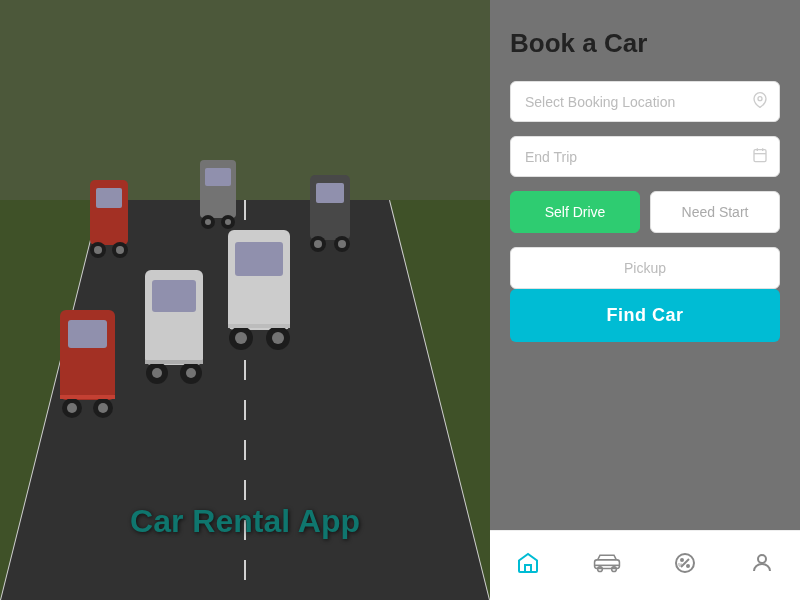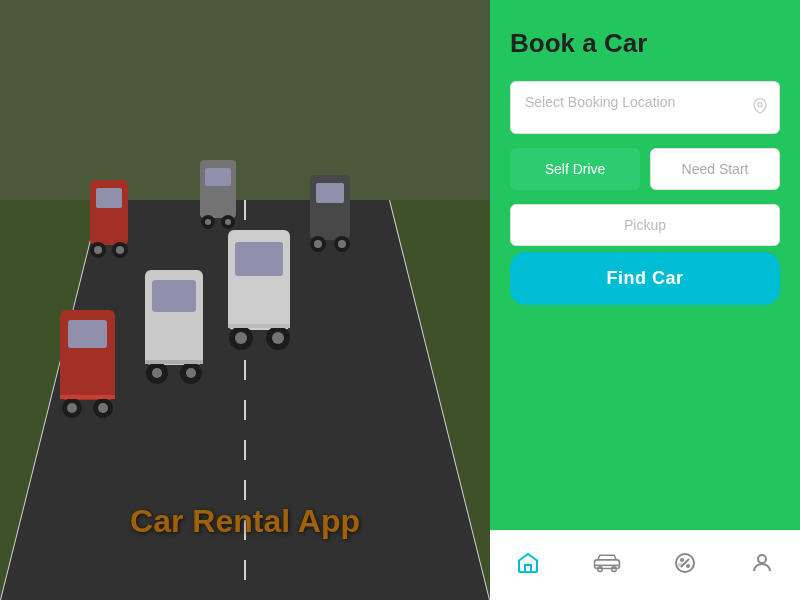--- a/index.html
+++ b/index.html
@@ -44,33 +44,33 @@
       position: absolute;
       top: 0; left: 0;
       width: 100%; height: 100%;
     }
 
     .app-title {
       position: absolute;
       bottom: 60px;
       left: 50%;
       transform: translateX(-50%);
-      color: #a16207;
+      color: #0f766e;
       font-size: 32px;
       font-weight: 700;
       text-align: center;
       white-space: nowrap;
       text-shadow: 1px 1px 4px rgba(0,0,0,0.7);
     }
 
     
     .right-panel {
       width: 310px;
       height: 600px;
-      background: #22c55e;
+      background: #737373;
       display: flex;
       flex-direction: column;
       padding: 0;
       flex-shrink: 0;
     }
 
     .booking-form {
       flex: 1;
       padding: 28px 20px 10px 20px;
       overflow-y: auto;
@@ -83,21 +83,21 @@
       margin-bottom: 22px;
     }
 
     .input-group {
       position: relative;
       margin-bottom: 14px;
     }
 
     .input-group input {
       width: 100%;
-      padding: 12px 40px 23px 14px;
+      padding: 12px 40px 11px 14px;
       border: 1.5px solid #e0e0e0;
       border-radius: 6px;
       font-size: 14px;
       color: #aaa;
       outline: none;
       background: #fff;
     }
 
     .input-group input::placeholder {
       color: #bbb;
@@ -133,42 +133,42 @@
 
     .drive-btn.active {
       background: #2ecc71;
       color: #fff;
       border-color: #2ecc71;
     }
 
     .location-options {
       display: flex;
       gap: 10px;
-      margin-bottom: 6px;
+      margin-bottom: 0;
     }
 
     .loc-btn {
       flex: 1;
       padding: 12px 8px;
       border: 1.5px solid #e0e0e0;
       border-radius: 6px;
       font-size: 14px;
       cursor: pointer;
       background: #fff;
       color: #bbb;
       font-weight: 500;
     }
 
     .find-car-btn {
       width: 100%;
       padding: 16px;
       background: #00bcd4;
       color: #fff;
       border: none;
-      border-radius: 16px;
+      border-radius: 6px;
       font-size: 18px;
       font-weight: 600;
       cursor: pointer;
       letter-spacing: 0.5px;
     }
 
     
     .bottom-nav {
       height: 70px;
       border-top: 1px solid #eee;
@@ -280,20 +280,31 @@
         <svg width="16" height="16" viewBox="0 0 24 24" fill="none" stroke="#ccc" stroke-width="2">
           <path d="M21 10c0 7-9 13-9 13S3 17 3 10a9 9 0 0118 0z"></path>
           <circle cx="12" cy="10" r="3"></circle>
         </svg>
       </span>
     </div>
 
     
 
     
+    <div class="input-group">
+      <input type="text" placeholder="End Trip" style="">
+      <span class="input-icon">
+        <svg width="16" height="16" viewBox="0 0 24 24" fill="none" stroke="#ccc" stroke-width="2">
+          <rect x="3" y="4" width="18" height="18" rx="2"></rect>
+          <line x1="16" y1="2" x2="16" y2="6"></line>
+          <line x1="8" y1="2" x2="8" y2="6"></line>
+          <line x1="3" y1="10" x2="21" y2="10"></line>
+        </svg>
+      </span>
+    </div>
 
     
     <div class="drive-options">
       <button class="drive-btn active">Self Drive</button>
       <button class="drive-btn">Need Start</button>
     </div>
 
     
     <div class="location-options">
       <button class="loc-btn">Pickup</button>

